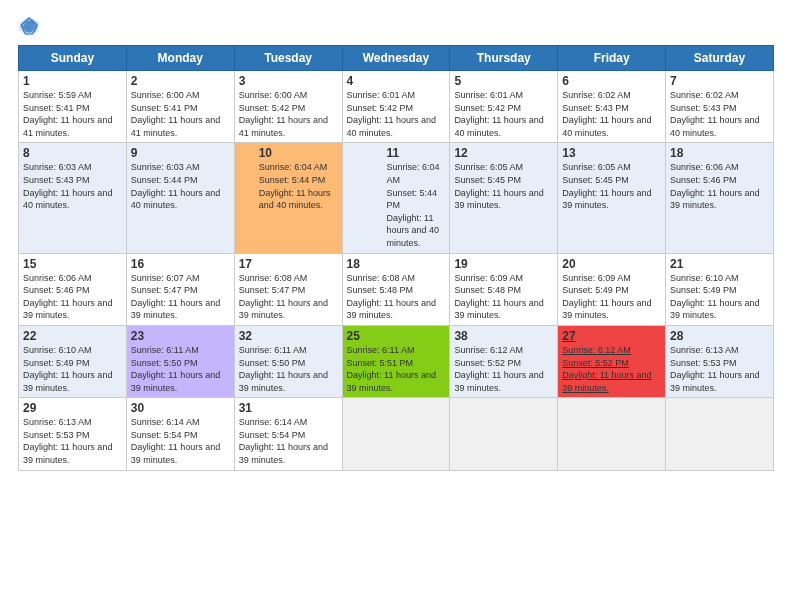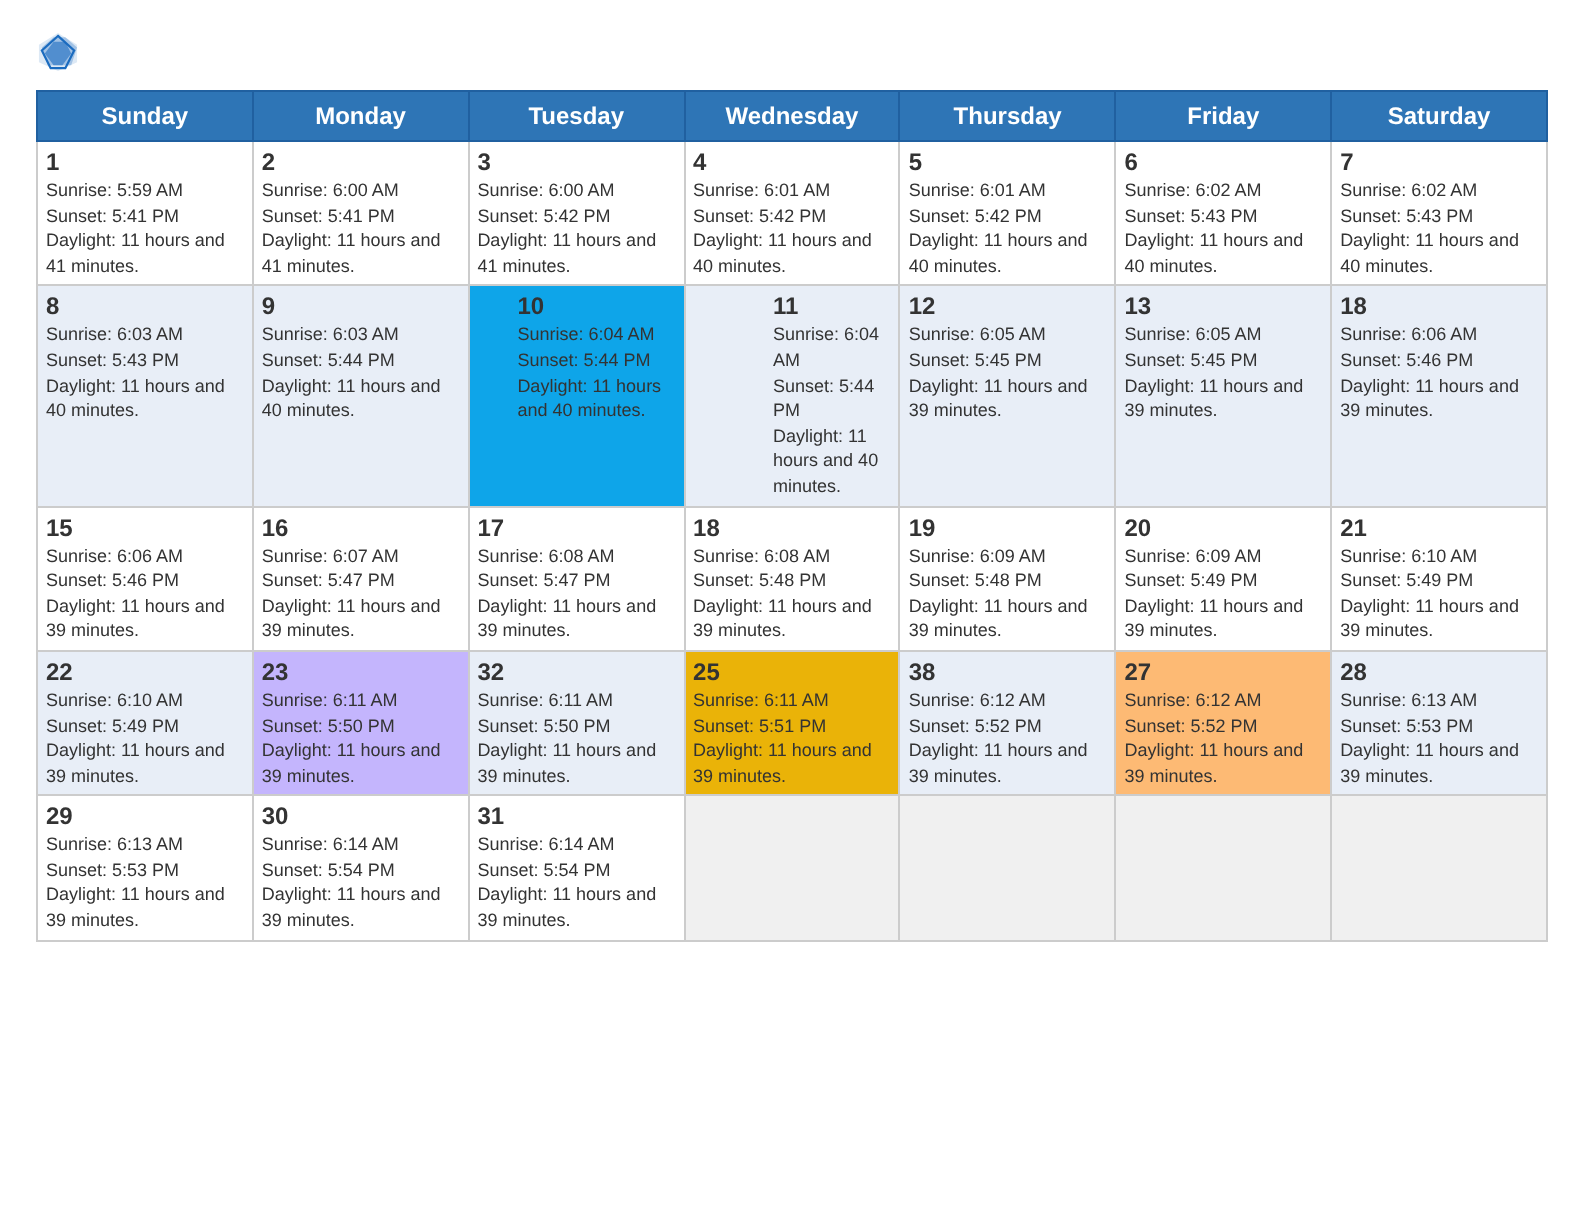--- a/index.html
+++ b/index.html
@@ -174,21 +174,21 @@
         </tr>
         <tr>
           <td style="background: rgb(232, 238, 247);">
             <span class="day-num">8</span>
             <div class="day-info">Sunrise: 6:03 AM<br>Sunset: 5:43 PM<br>Daylight: 11 hours and 40 minutes.</div>
           </td>
           <td style="background: rgb(232, 238, 247);">
             <span class="day-num">9</span>
             <div class="day-info">Sunrise: 6:03 AM<br>Sunset: 5:44 PM<br>Daylight: 11 hours and 40 minutes.</div>
           </td>
-          <td style="background: #0ea5e9; padding-left: 24px;">
+          <td style="background: #fdba74; padding-left: 24px;">
             <span class="day-num">10</span>
             <div class="day-info">Sunrise: 6:04 AM<br>Sunset: 5:44 PM<br>Daylight: 11 hours and 40 minutes.</div>
           </td>
           <td style="background: rgb(232, 238, 247); padding-left: 44px;">
             <span class="day-num">11</span>
             <div class="day-info">Sunrise: 6:04 AM<br>Sunset: 5:44 PM<br>Daylight: 11 hours and 40 minutes.</div>
           </td>
           <td style="background: rgb(232, 238, 247);">
             <span class="day-num">12</span>
             <div class="day-info">Sunrise: 6:05 AM<br>Sunset: 5:45 PM<br>Daylight: 11 hours and 39 minutes.</div>
@@ -238,29 +238,29 @@
             <div class="day-info">Sunrise: 6:10 AM<br>Sunset: 5:49 PM<br>Daylight: 11 hours and 39 minutes.</div>
           </td>
           <td style="background: #c4b5fd;">
             <span class="day-num">23</span>
             <div class="day-info">Sunrise: 6:11 AM<br>Sunset: 5:50 PM<br>Daylight: 11 hours and 39 minutes.</div>
           </td>
           <td style="background: rgb(232, 238, 247);">
             <span class="day-num">32</span>
             <div class="day-info">Sunrise: 6:11 AM<br>Sunset: 5:50 PM<br>Daylight: 11 hours and 39 minutes.</div>
           </td>
-          <td style="background: #eab308;">
+          <td style="background: #84cc16;">
             <span class="day-num">25</span>
             <div class="day-info">Sunrise: 6:11 AM<br>Sunset: 5:51 PM<br>Daylight: 11 hours and 39 minutes.</div>
           </td>
           <td style="background: rgb(232, 238, 247);">
             <span class="day-num">38</span>
             <div class="day-info">Sunrise: 6:12 AM<br>Sunset: 5:52 PM<br>Daylight: 11 hours and 39 minutes.</div>
           </td>
-          <td style="background: #fdba74;">
+          <td style="background: #ef4444; text-decoration: underline;">
             <span class="day-num">27</span>
             <div class="day-info">Sunrise: 6:12 AM<br>Sunset: 5:52 PM<br>Daylight: 11 hours and 39 minutes.</div>
           </td>
           <td style="background: rgb(232, 238, 247);">
             <span class="day-num">28</span>
             <div class="day-info">Sunrise: 6:13 AM<br>Sunset: 5:53 PM<br>Daylight: 11 hours and 39 minutes.</div>
           </td>
         </tr>
         <tr>
           <td style="background: rgb(255, 255, 255);">

